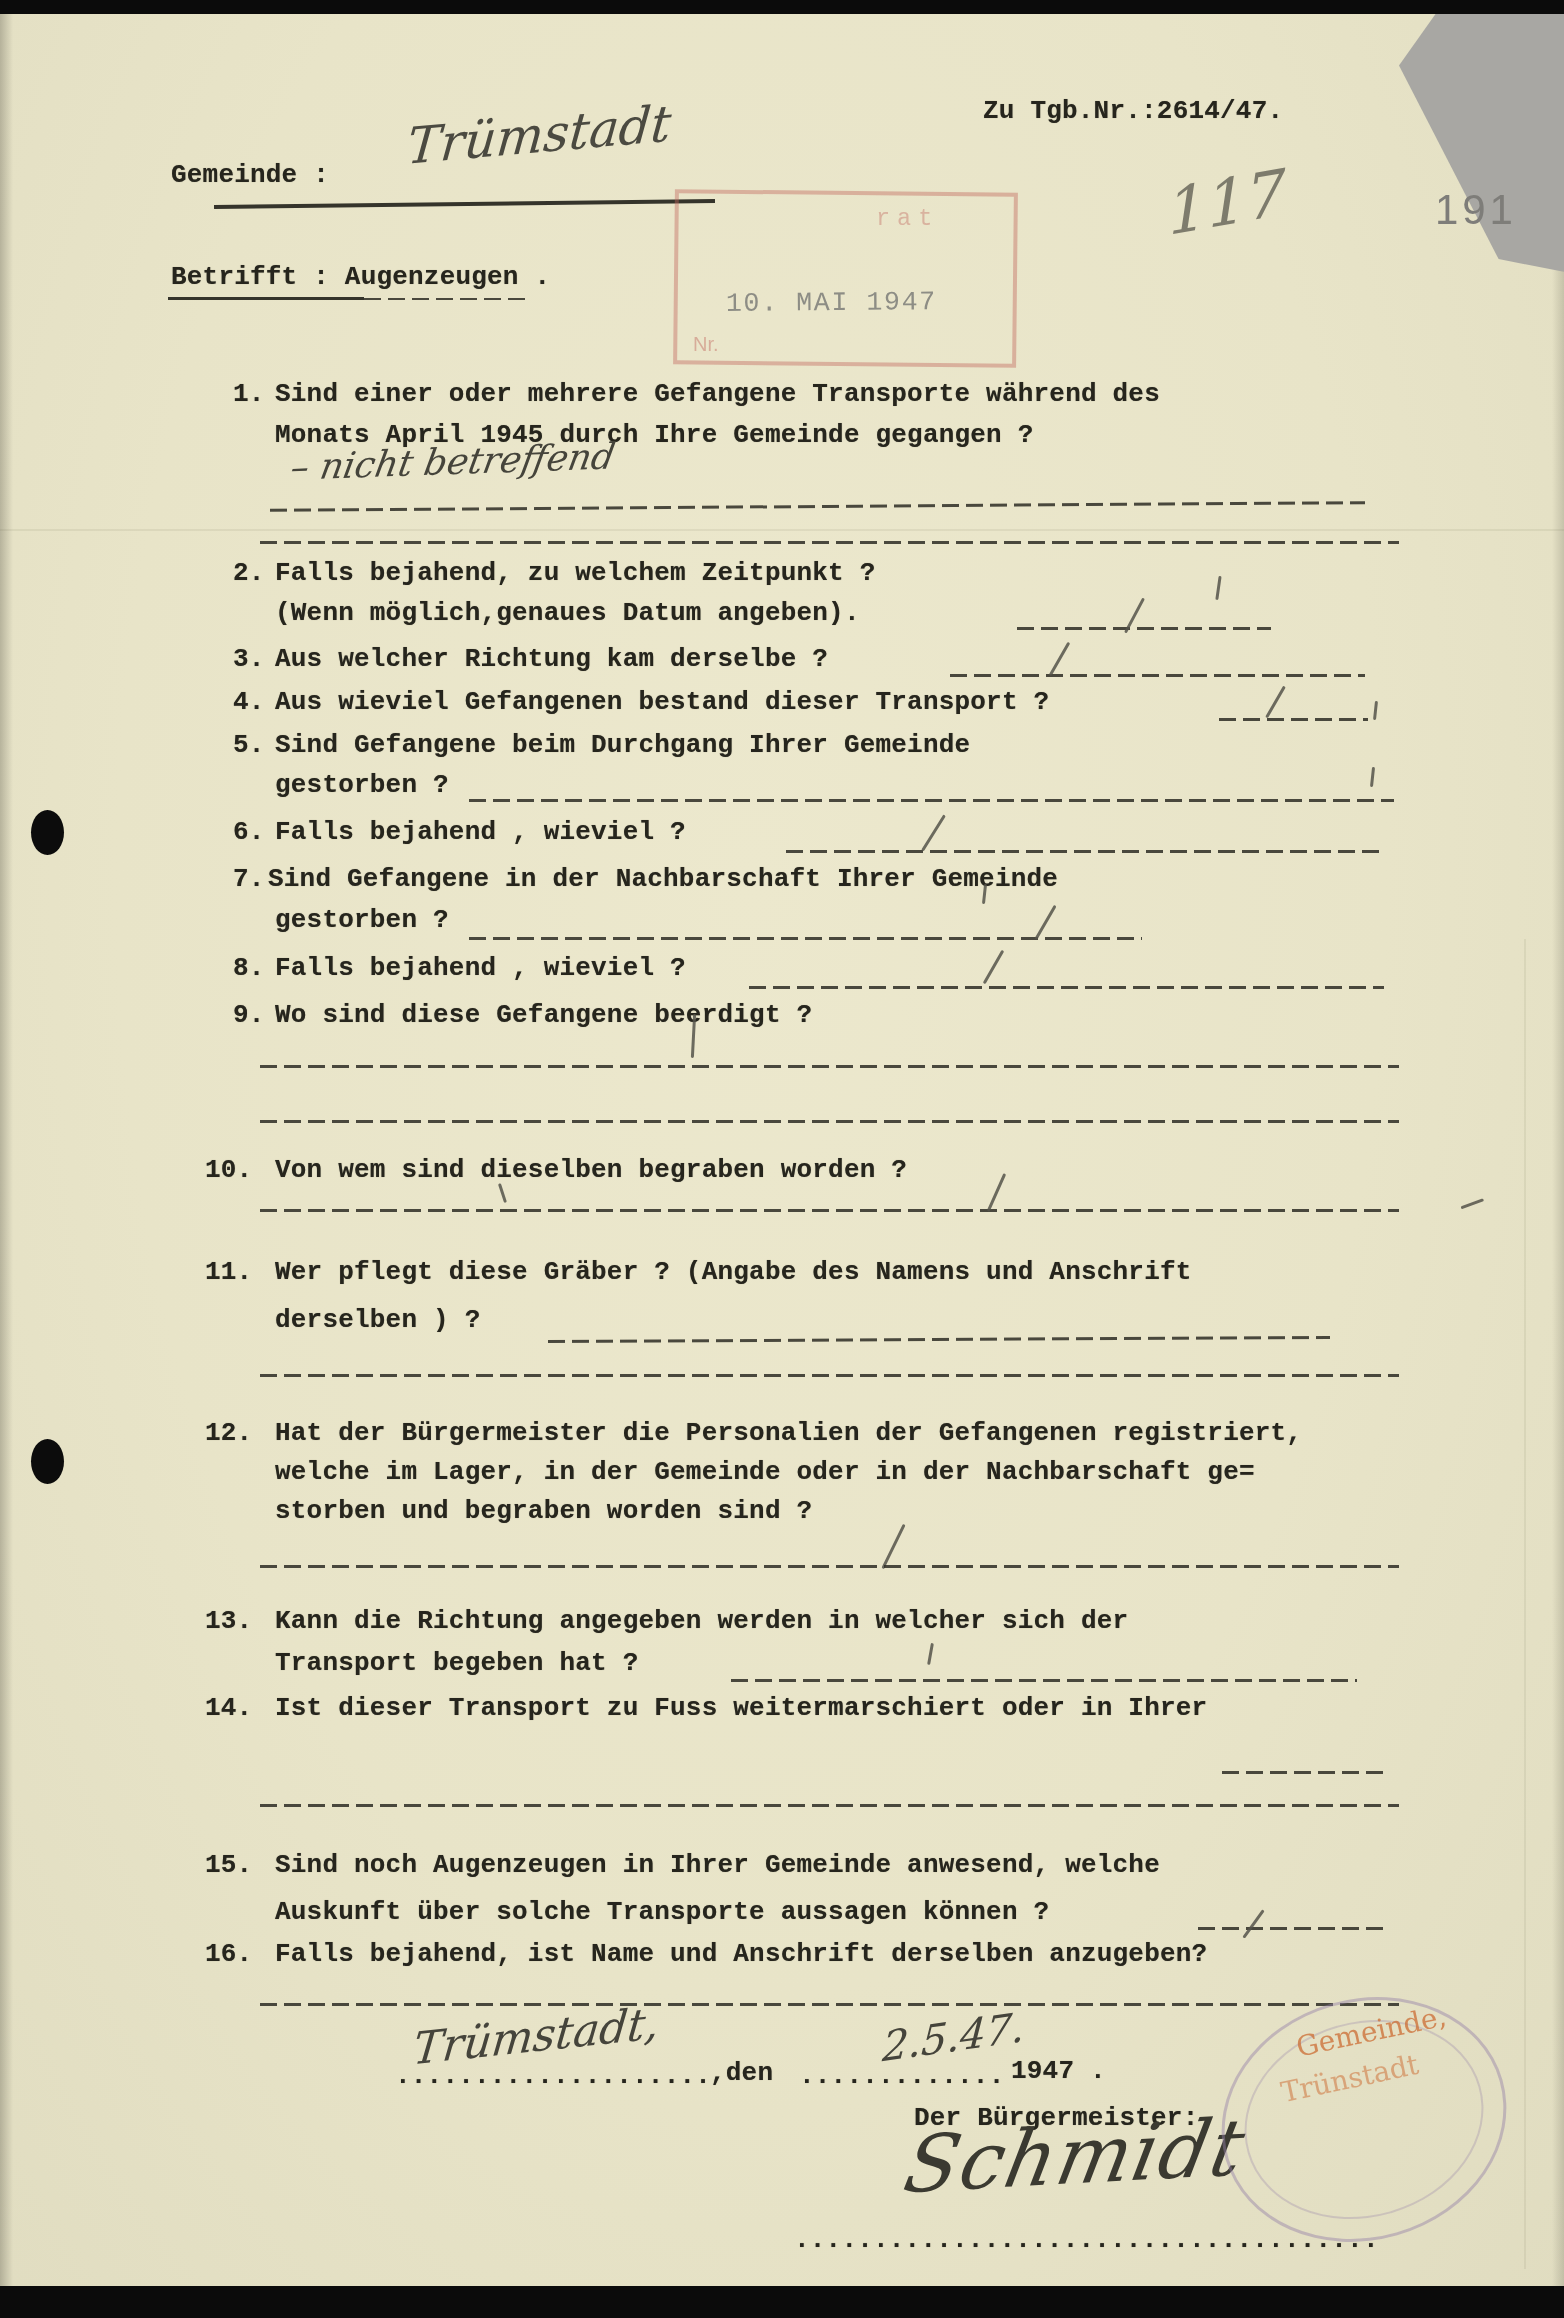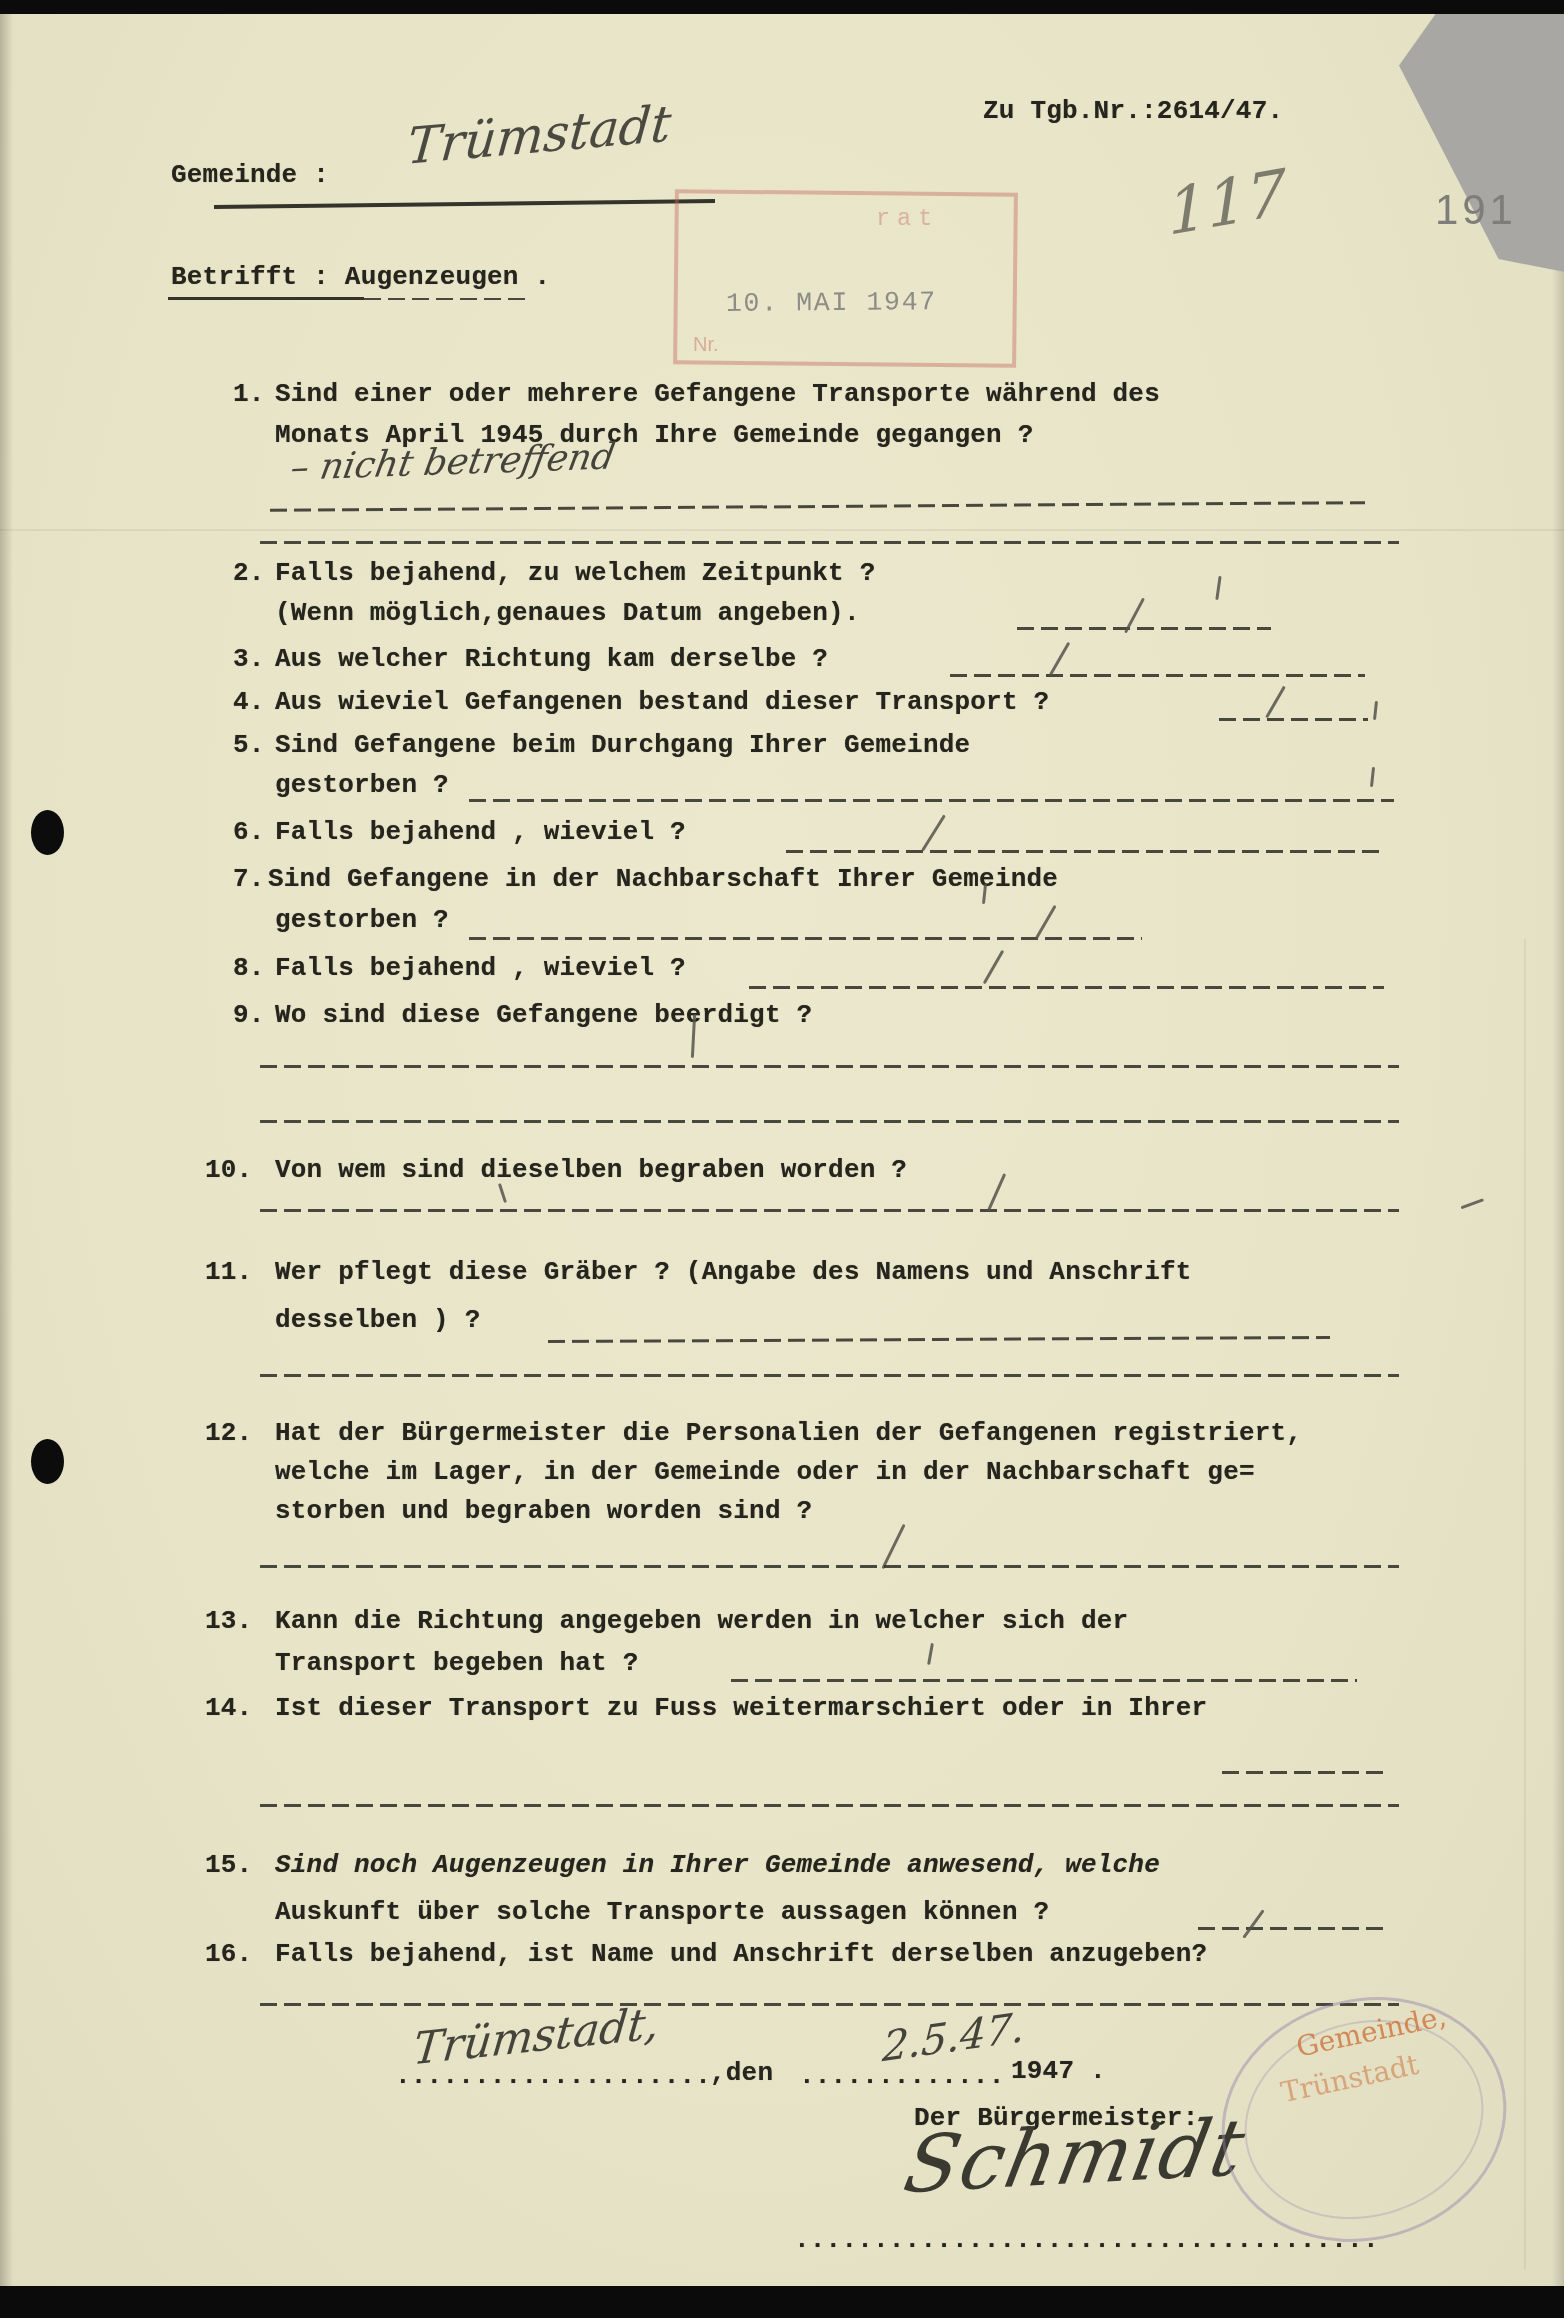--- a/index.html
+++ b/index.html
@@ -119,21 +119,21 @@
 
   <div class="tw" style="left:205px;top:1156px;">10.</div>
   <div class="tw" style="left:275px;top:1156px;">Von wem sind dieselben begraben worden ?</div>
   <div class="tick" style="left:501px;top:1183px;height:20.3px;transform:rotate(-18deg);"></div>
   <div class="dash" style="left:260px;top:1209px;width:1139px;"></div>
   <div class="tick" style="left:995px;top:1172px;height:41px;transform:rotate(24deg);"></div>
   <div class="tick" style="left:1471px;top:1192px;height:23.5px;transform:rotate(70deg);"></div>
 
   <div class="tw" style="left:205px;top:1258px;">11.</div>
   <div class="tw" style="left:275px;top:1258px;">Wer pflegt diese Gräber ? (Angabe des Namens und Anschrift</div>
-  <div class="tw" style="left:275px;top:1306px;">desselben ) ?</div>
+  <div class="tw" style="left:275px;top:1306px;">derselben ) ?</div>
   <div class="dash" style="left:548px;top:1338px;width:782px;transform:rotate(-0.3deg);"></div>
   <div class="dash" style="left:260px;top:1374px;width:1139px;"></div>
 
   <div class="tw" style="left:205px;top:1419px;">12.</div>
   <div class="tw" style="left:275px;top:1419px;">Hat der Bürgermeister die Personalien der Gefangenen registriert,</div>
   <div class="tw" style="left:275px;top:1458px;">welche im Lager, in der Gemeinde oder in der Nachbarschaft ge=</div>
   <div class="tw" style="left:275px;top:1497px;">storben und begraben worden sind ?</div>
   <div class="tick" style="left:892px;top:1522px;height:49px;transform:rotate(26deg);"></div>
   <div class="dash" style="left:260px;top:1565px;width:1139px;"></div>
 
@@ -142,21 +142,21 @@
   <div class="tw" style="left:275px;top:1649px;">Transport begeben hat ?</div>
   <div class="dash" style="left:731px;top:1679px;width:626px;"></div>
   <div class="tick" style="left:929px;top:1643px;height:22px;transform:rotate(10deg);"></div>
 
   <div class="tw" style="left:205px;top:1694px;">14.</div>
   <div class="tw" style="left:275px;top:1694px;">Ist dieser Transport zu Fuss weitermarschiert oder in Ihrer</div>
   <div class="dash" style="left:1222px;top:1771px;width:164px;"></div>
   <div class="dash" style="left:260px;top:1804px;width:1139px;"></div>
 
   <div class="tw" style="left:205px;top:1851px;">15.</div>
-  <div class="tw" style="left:275px;top:1851px;font-style:italic;">Sind noch Augenzeugen in Ihrer Gemeinde anwesend, welche</div>
+  <div class="tw" style="left:275px;top:1851px;">Sind noch Augenzeugen in Ihrer Gemeinde anwesend, welche</div>
   <div class="tw" style="left:275px;top:1898px;">Auskunft über solche Transporte aussagen können ?</div>
   <div class="dash" style="left:1198px;top:1927px;width:188px;"></div>
   <div class="tick" style="left:1252px;top:1907px;height:34px;transform:rotate(36deg);"></div>
 
   <div class="tw" style="left:205px;top:1940px;">16.</div>
   <div class="tw" style="left:275px;top:1940px;">Falls bejahend, ist Name und Anschrift derselben anzugeben?</div>
   <div class="dash" style="left:260px;top:2003px;width:1139px;"></div>
 
   <div class="tw" style="left:395px;top:2062px;">....................</div>
   <div class="tw" style="left:710px;top:2059px;">,den</div>

